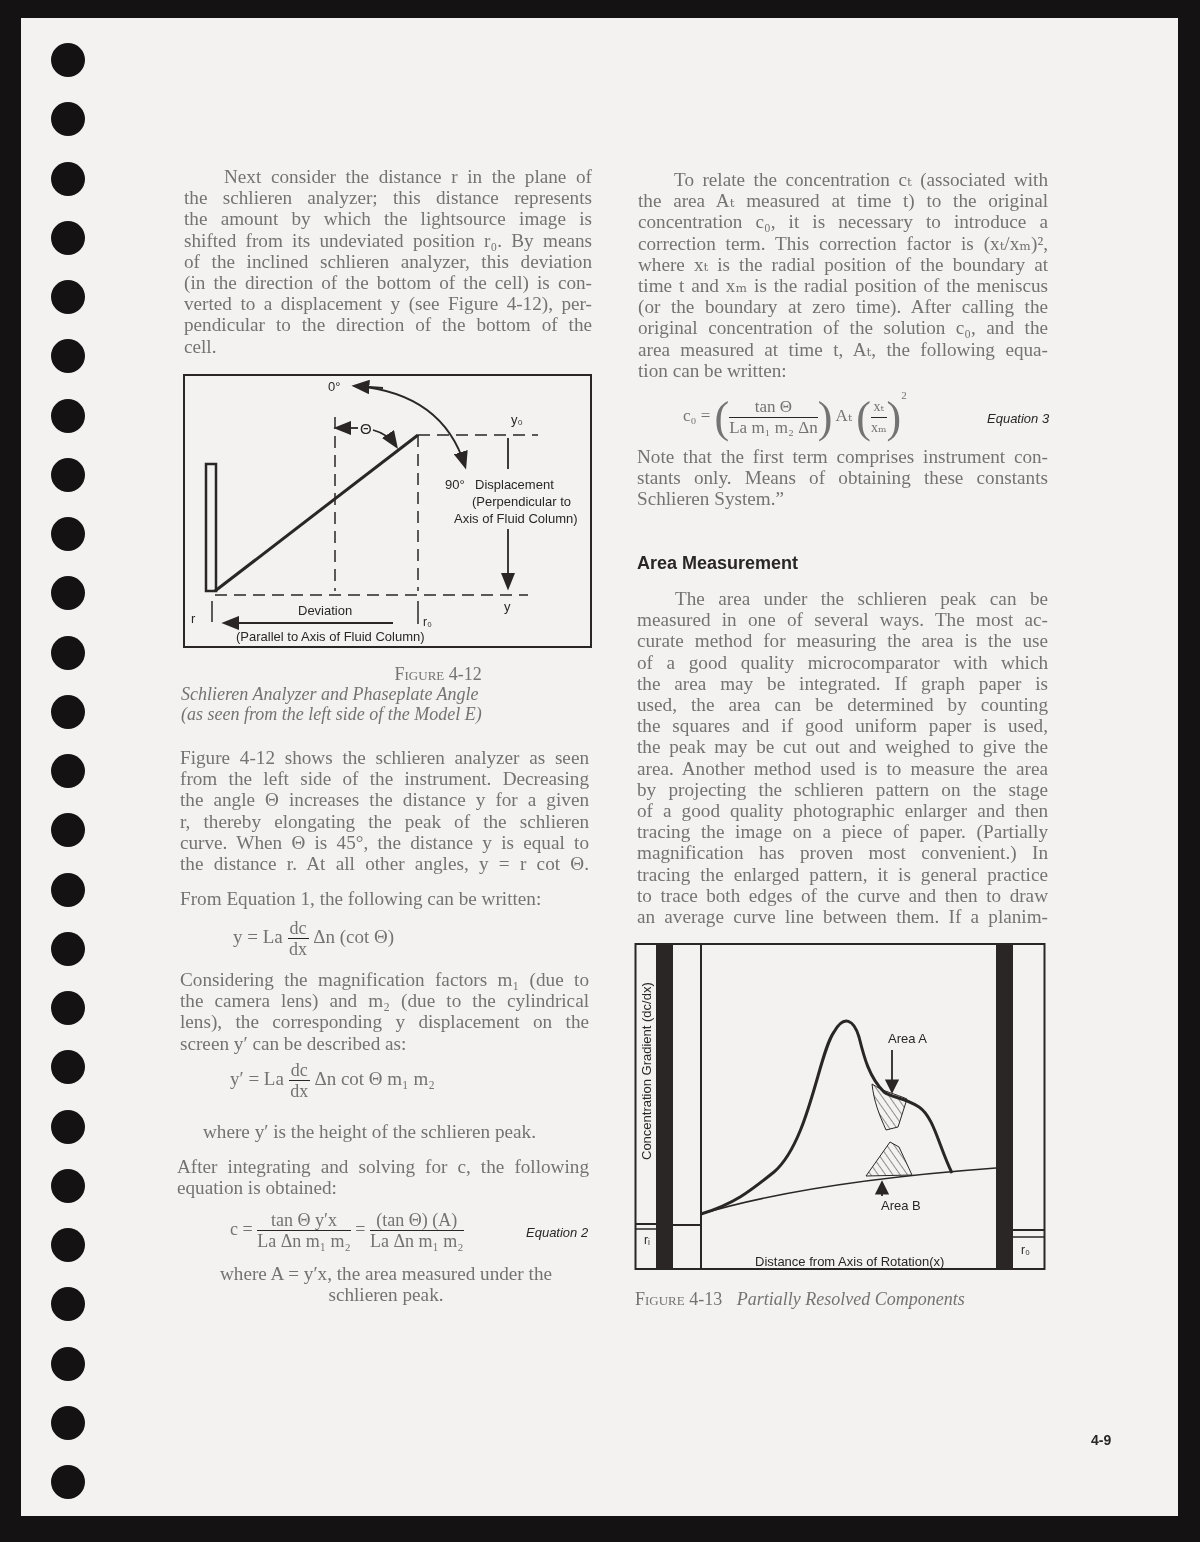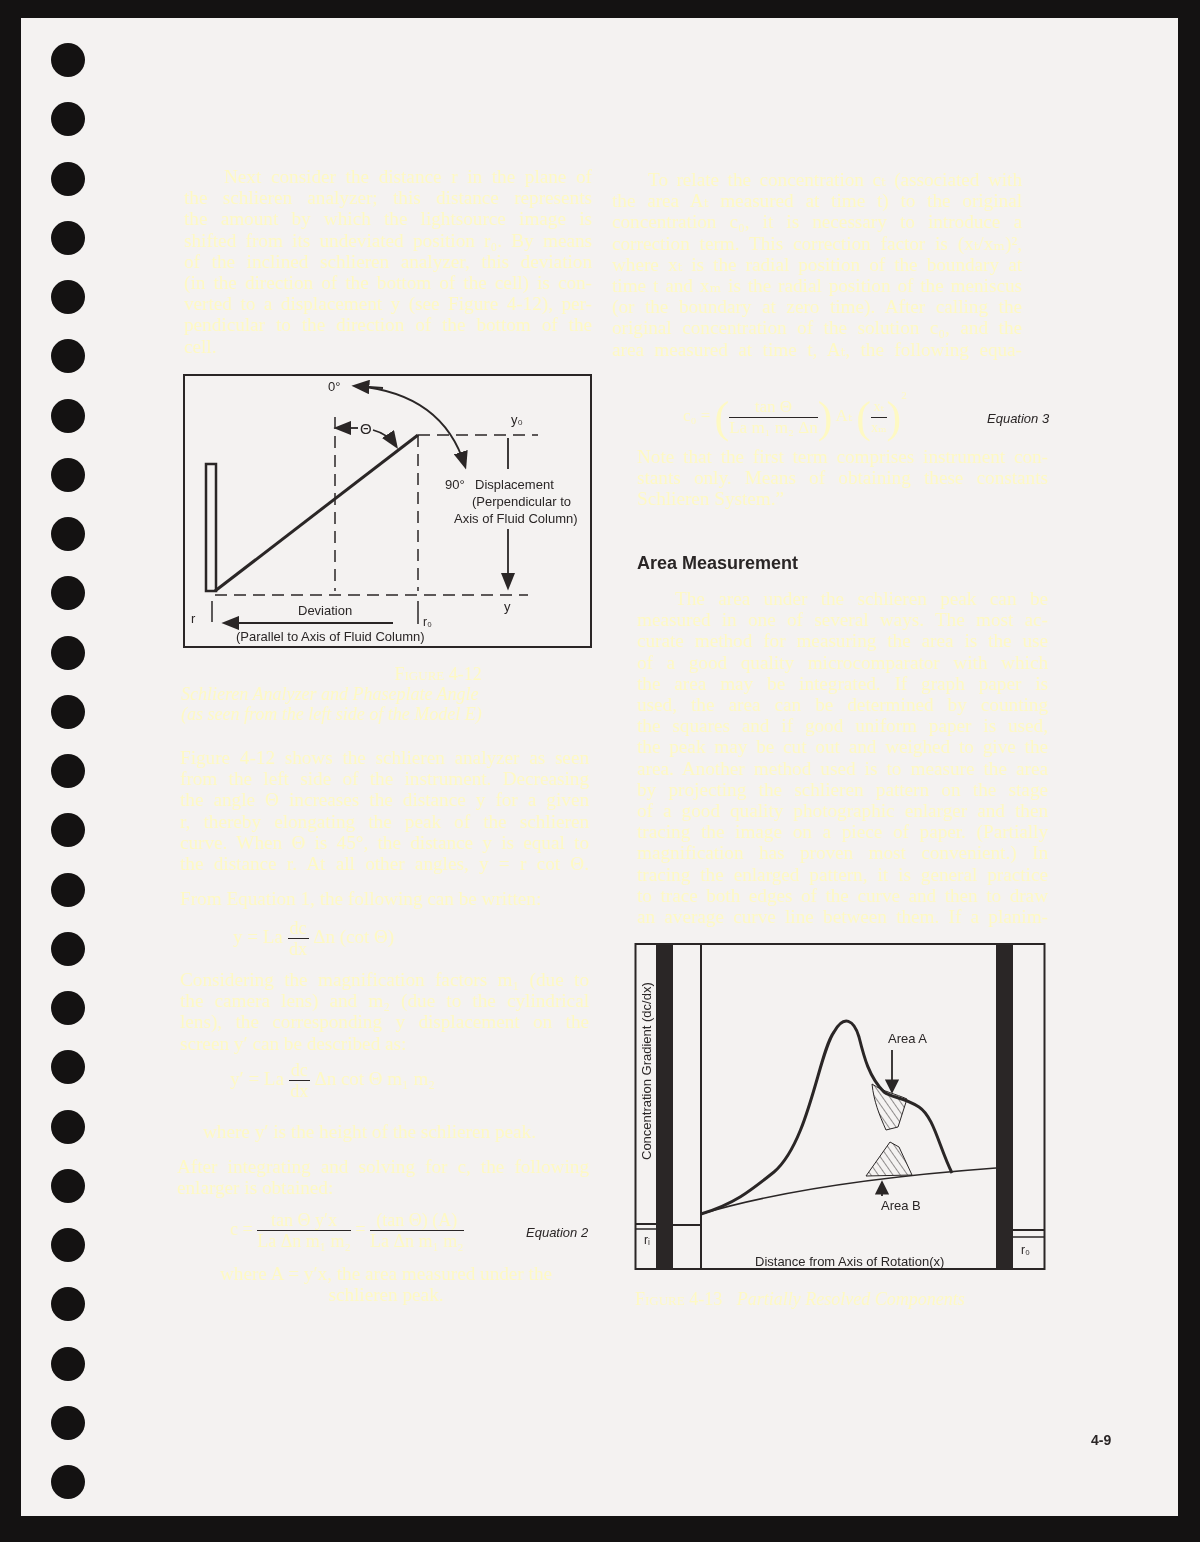--- a/index.html
+++ b/index.html
@@ -1,19 +1,19 @@
 <!DOCTYPE html>
 <html><head>
 <meta charset="utf-8">
 <style>
   html, body { margin: 0; padding: 0; }
   body { width: 1200px; height: 1542px; background: #141212; position: relative; overflow: hidden; }
   .paper { position: absolute; left: 21px; top: 18px; width: 1157px; height: 1498px; background: #f4f2f1; }
   .hole { position: absolute; width: 34px; height: 34px; border-radius: 50%; background: #141212; left: 30px; }
-  .serif { font-family: "Liberation Serif", "DejaVu Serif", serif; color: #fef9c3; }
+  .serif { font-family: "Liberation Serif", "DejaVu Serif", serif; color: #737373; }
   .sans { font-family: "Liberation Sans", "DejaVu Sans", sans-serif; color: #2a2626; }
   .col { position: absolute; }
   .para { font-size: 19.2px; line-height: 21.2px; text-align: justify; margin: 0; }
   .line { display: block; text-align: justify; text-align-last: justify; white-space: nowrap; }
   .line.last { text-align-last: left; }
   .abs { position: absolute; white-space: nowrap; }
   .it { font-style: italic; }
   .smallcaps { font-variant: small-caps; text-align: right; }
   .eqlabel { font-family: "Liberation Sans", "DejaVu Sans", sans-serif; font-style: italic; font-size: 13px; color: #2a2626; }
   .frac { display: inline-block; vertical-align: middle; text-align: center; }
@@ -151,48 +151,49 @@
   <span>y′ = La</span>
   <span class="frac" style="font-size:18px;"><span class="num">dc</span><span class="den">dx</span></span>
   <span>Δn cot Θ m₁ m₂</span>
 </div>
 
 <div class="abs serif para" style="left:203px; top:1121px;">where y′ is the height of the schlieren peak.</div>
 
 <div class="col serif" style="left:177px; top:1156px; width:412px;">
   <div class="para">
     <span class="line">After integrating and solving for c, the following</span>
-    <span class="line last">enlarger is obtained:</span>
+    <span class="line last">equation is obtained:</span>
   </div>
 </div>
 
 <div class="abs serif" style="left:230px; top:1210px; font-size:18px;">
   <span>c =</span>
   <span class="frac"><span class="num">tan Θ y′x</span><span class="den">La Δn m₁ m₂</span></span>
   <span>=</span>
   <span class="frac"><span class="num">(tan Θ) (A)</span><span class="den">La Δn m₁ m₂</span></span>
 </div>
 <div class="abs eqlabel" style="left:526px; top:1225px;">Equation 2</div>
 
 <div class="abs serif para" style="left:196px; top:1263px; width:380px; text-align:center;">
   <div>where A = y′x, the area measured under the</div>
   <div>schlieren peak.</div>
 </div>
 
-<div class="col serif" style="left:612px; top:169px; width:410px;">
+<div class="col serif" style="left:638px; top:169px; width:410px;">
   <div class="para">
     <span class="line" style="padding-left:36px;">To relate the concentration cₜ (associated with</span>
     <span class="line">the area Aₜ measured at time t) to the original</span>
     <span class="line">concentration c₀, it is necessary to introduce a</span>
     <span class="line">correction term. This correction factor is (xₜ/xₘ)²,</span>
     <span class="line">where xₜ is the radial position of the boundary at</span>
     <span class="line">time t and xₘ is the radial position of the meniscus</span>
     <span class="line">(or the boundary at zero time). After calling the</span>
     <span class="line">original concentration of the solution c₀, and the</span>
     <span class="line">area measured at time t, Aₜ, the following equa-</span>
+    <span class="line last">tion can be written:</span>
   </div>
 </div>
 
 <div class="abs serif" style="left:683px; top:392px; font-size:17px;">
   <span>c₀ =</span>
   <span style="font-size:44px; vertical-align:middle; font-weight:100;">(</span><span class="frac"><span class="num">tan Θ</span><span class="den">La m₁ m₂ Δn</span></span><span style="font-size:44px; vertical-align:middle;">)</span>
   <span>Aₜ</span>
   <span style="font-size:44px; vertical-align:middle;">(</span><span class="frac" style="font-size:14px;"><span class="num">xₜ</span><span class="den">xₘ</span></span><span style="font-size:44px; vertical-align:middle;">)</span><sup style="position:relative; top:-16px;">2</sup>
 </div>
 <div class="abs eqlabel" style="left:987px; top:411px;">Equation 3</div>

